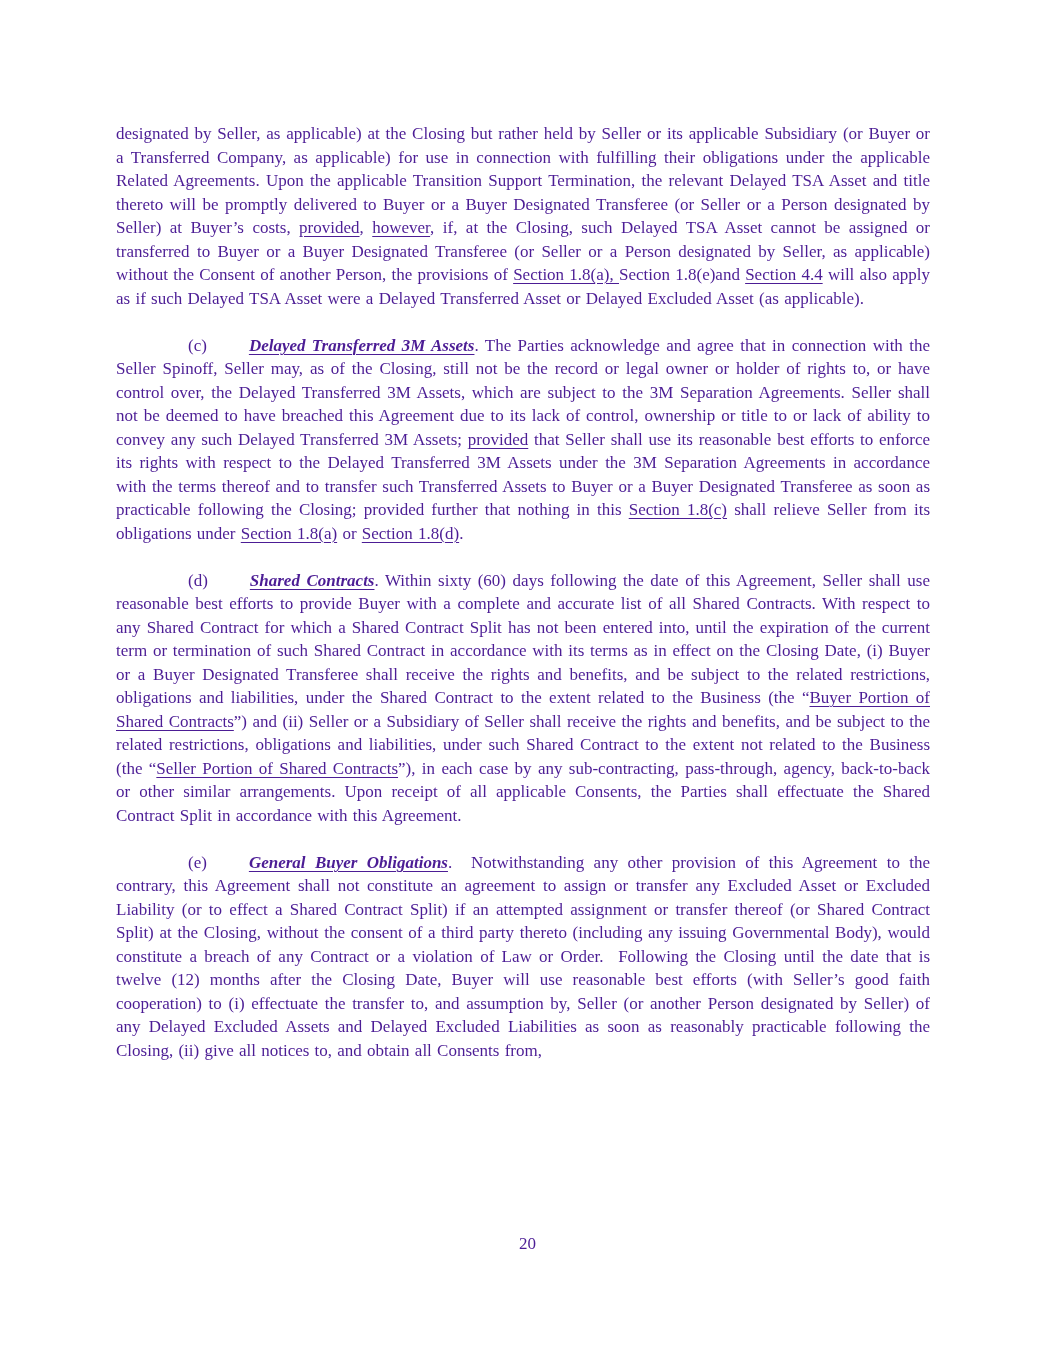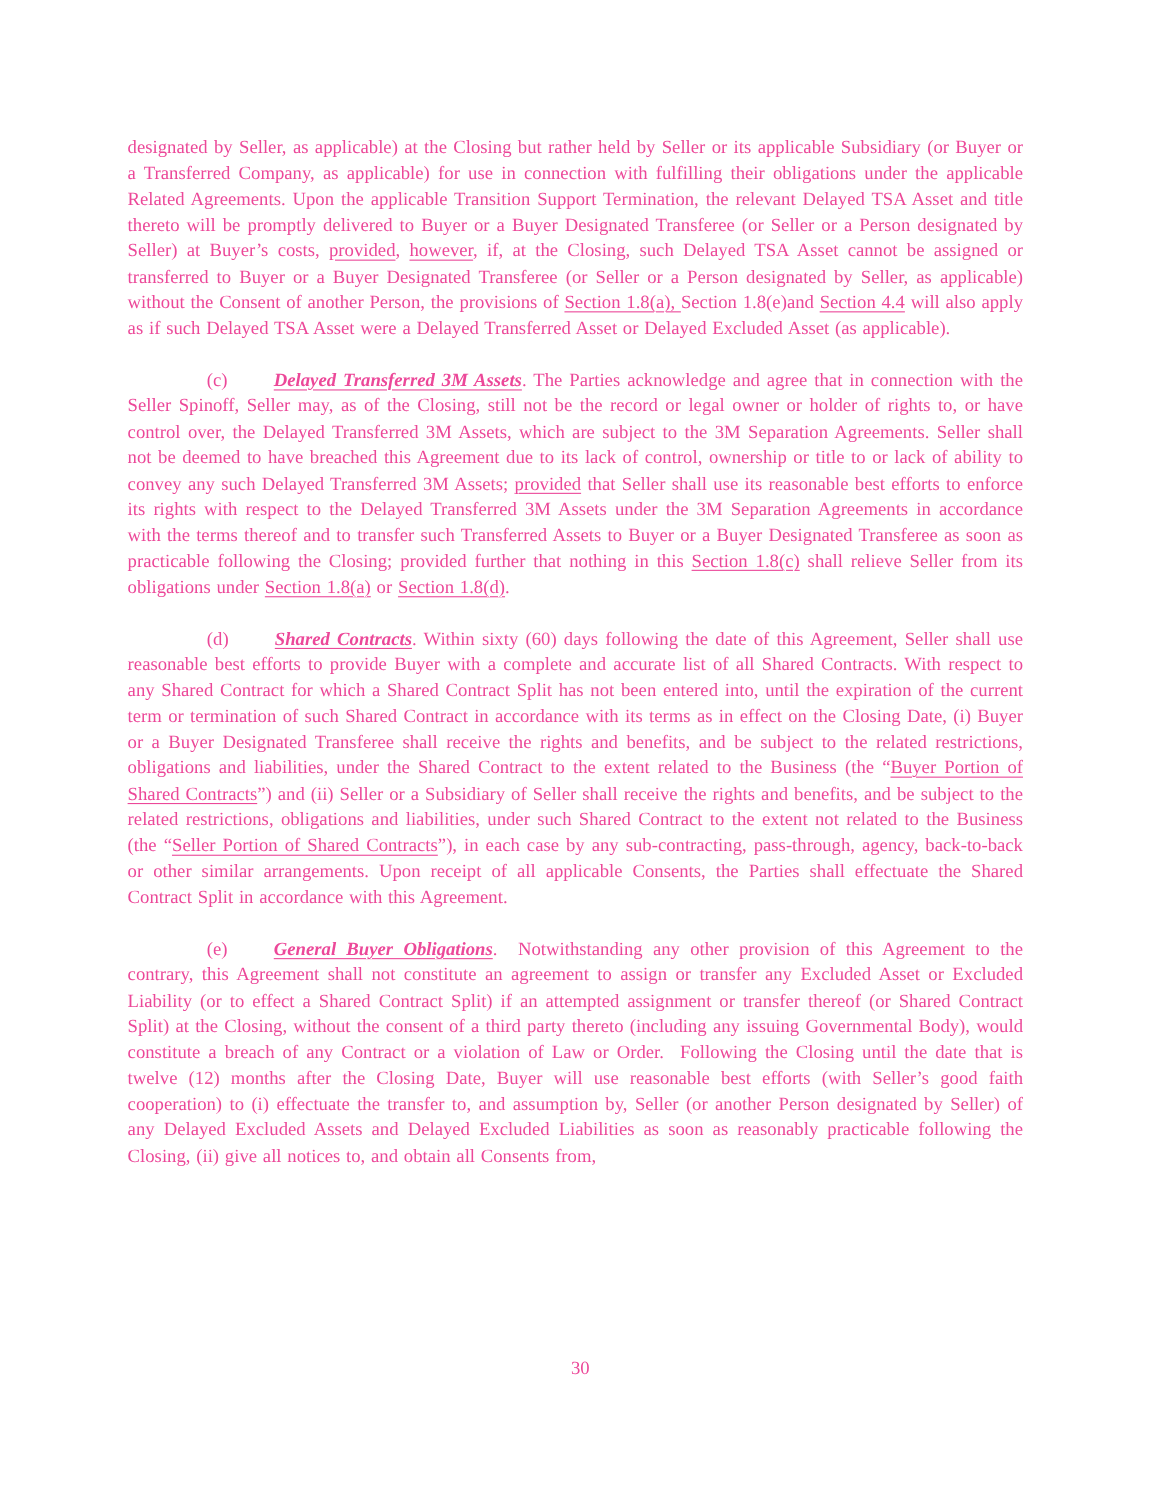--- a/index.html
+++ b/index.html
@@ -5,21 +5,21 @@
   html, body {
     margin: 0;
     padding: 0;
     background: #ffffff;
   }
   .page {
     position: relative;
     width: 1055px;
     height: 1365px;
     background: #ffffff;
-    color: #ec4899;
+    color: #4c1d95;
     font-family: "Liberation Serif", "DejaVu Serif", serif;
     overflow: hidden;
   }
   .content {
     position: absolute;
     left: 116px;
     top: 122px;
     width: 814px;
   }
   .body-para {
@@ -57,14 +57,14 @@
 </head>
 <body>
 
 <div class="page">
   <div class="content">
     <p class="body-para"><span>designated by Seller, as applicable) at the Closing but rather held by Seller or its applicable Subsidiary (or Buyer or a Transferred Company, as applicable) for use in connection with fulfilling their obligations under the applicable Related Agreements. Upon the applicable Transition Support Termination, the relevant Delayed TSA Asset and title thereto will be promptly delivered to Buyer or a Buyer Designated Transferee (or Seller or a Person designated by Seller) at Buyer’s costs, </span><span class="u">provided</span><span>, </span><span class="u">however</span><span>, if, at the Closing, such Delayed TSA Asset cannot be assigned or transferred to Buyer or a Buyer Designated Transferee (or Seller or a Person designated by Seller, as applicable) without the Consent of another Person, the provisions of </span><span class="u">Section 1.8(a),&nbsp;</span><span>Section 1.8(e)and </span><span class="u">Section 4.4</span><span> will also apply as if such Delayed TSA Asset were a Delayed Transferred Asset or Delayed Excluded Asset (as applicable).</span></p>
     <p class="body-para indented"><span>(c)</span><span class="tab"></span><span class="u i">Delayed Transferred 3M Assets</span><span>. The Parties acknowledge and agree that in connection with the Seller Spinoff, Seller may, as of the Closing, still not be the record or legal owner or holder of rights to, or have control over, the Delayed Transferred 3M Assets, which are subject to the 3M Separation Agreements. Seller shall not be deemed to have breached this Agreement due to its lack of control, ownership or title to or lack of ability to convey any such Delayed Transferred 3M Assets; </span><span class="u">provided</span><span> that Seller shall use its reasonable best efforts to enforce its rights with respect to the Delayed Transferred 3M Assets under the 3M Separation Agreements in accordance with the terms thereof and to transfer such Transferred Assets to Buyer or a Buyer Designated Transferee as soon as practicable following the Closing; provided further that nothing in this </span><span class="u">Section 1.8(c)</span><span> shall relieve Seller from its obligations under </span><span class="u">Section 1.8(a)</span><span> or </span><span class="u">Section 1.8(d)</span><span>.</span></p>
     <p class="body-para indented"><span>(d)</span><span class="tab"></span><span class="u i">Shared Contracts</span><span>. Within sixty (60) days following the date of this Agreement, Seller shall use reasonable best efforts to provide Buyer with a complete and accurate list of all Shared Contracts. With respect to any Shared Contract for which a Shared Contract Split has not been entered into, until the expiration of the current term or termination of such Shared Contract in accordance with its terms as in effect on the Closing Date, (i) Buyer or a Buyer Designated Transferee shall receive the rights and benefits, and be subject to the related restrictions, obligations and liabilities, under the Shared Contract to the extent related to the Business (the “</span><span class="u">Buyer Portion of Shared Contracts</span><span>”) and (ii) Seller or a Subsidiary of Seller shall receive the rights and benefits, and be subject to the related restrictions, obligations and liabilities, under such Shared Contract to the extent not related to the Business (the “</span><span class="u">Seller Portion of Shared Contracts</span><span>”), in each case by any sub-contracting, pass-through, agency, back-to-back or other similar arrangements. Upon receipt of all applicable Consents, the Parties shall effectuate the Shared Contract Split in accordance with this Agreement.</span></p>
     <p class="body-para indented"><span>(e)</span><span class="tab"></span><span class="u i">General Buyer Obligations</span><span>.&nbsp; Notwithstanding any other provision of this Agreement to the contrary, this Agreement shall not constitute an agreement to assign or transfer any Excluded Asset or Excluded Liability (or to effect a Shared Contract Split) if an attempted assignment or transfer thereof (or Shared Contract Split) at the Closing, without the consent of a third party thereto (including any issuing Governmental Body), would constitute a breach of any Contract or a violation of Law or Order.&nbsp; Following the Closing until the date that is twelve (12) months after the Closing Date, Buyer will use reasonable best efforts (with Seller’s good faith cooperation) to (i) effectuate the transfer to, and assumption by, Seller (or another Person designated by Seller) of any Delayed Excluded Assets and Delayed Excluded Liabilities as soon as reasonably practicable following the Closing, (ii) give all notices to, and obtain all Consents from,</span></p>
   </div>
-  <div class="page-num">30</div>
+  <div class="page-num">20</div>
 </div>
 
 </body></html>

